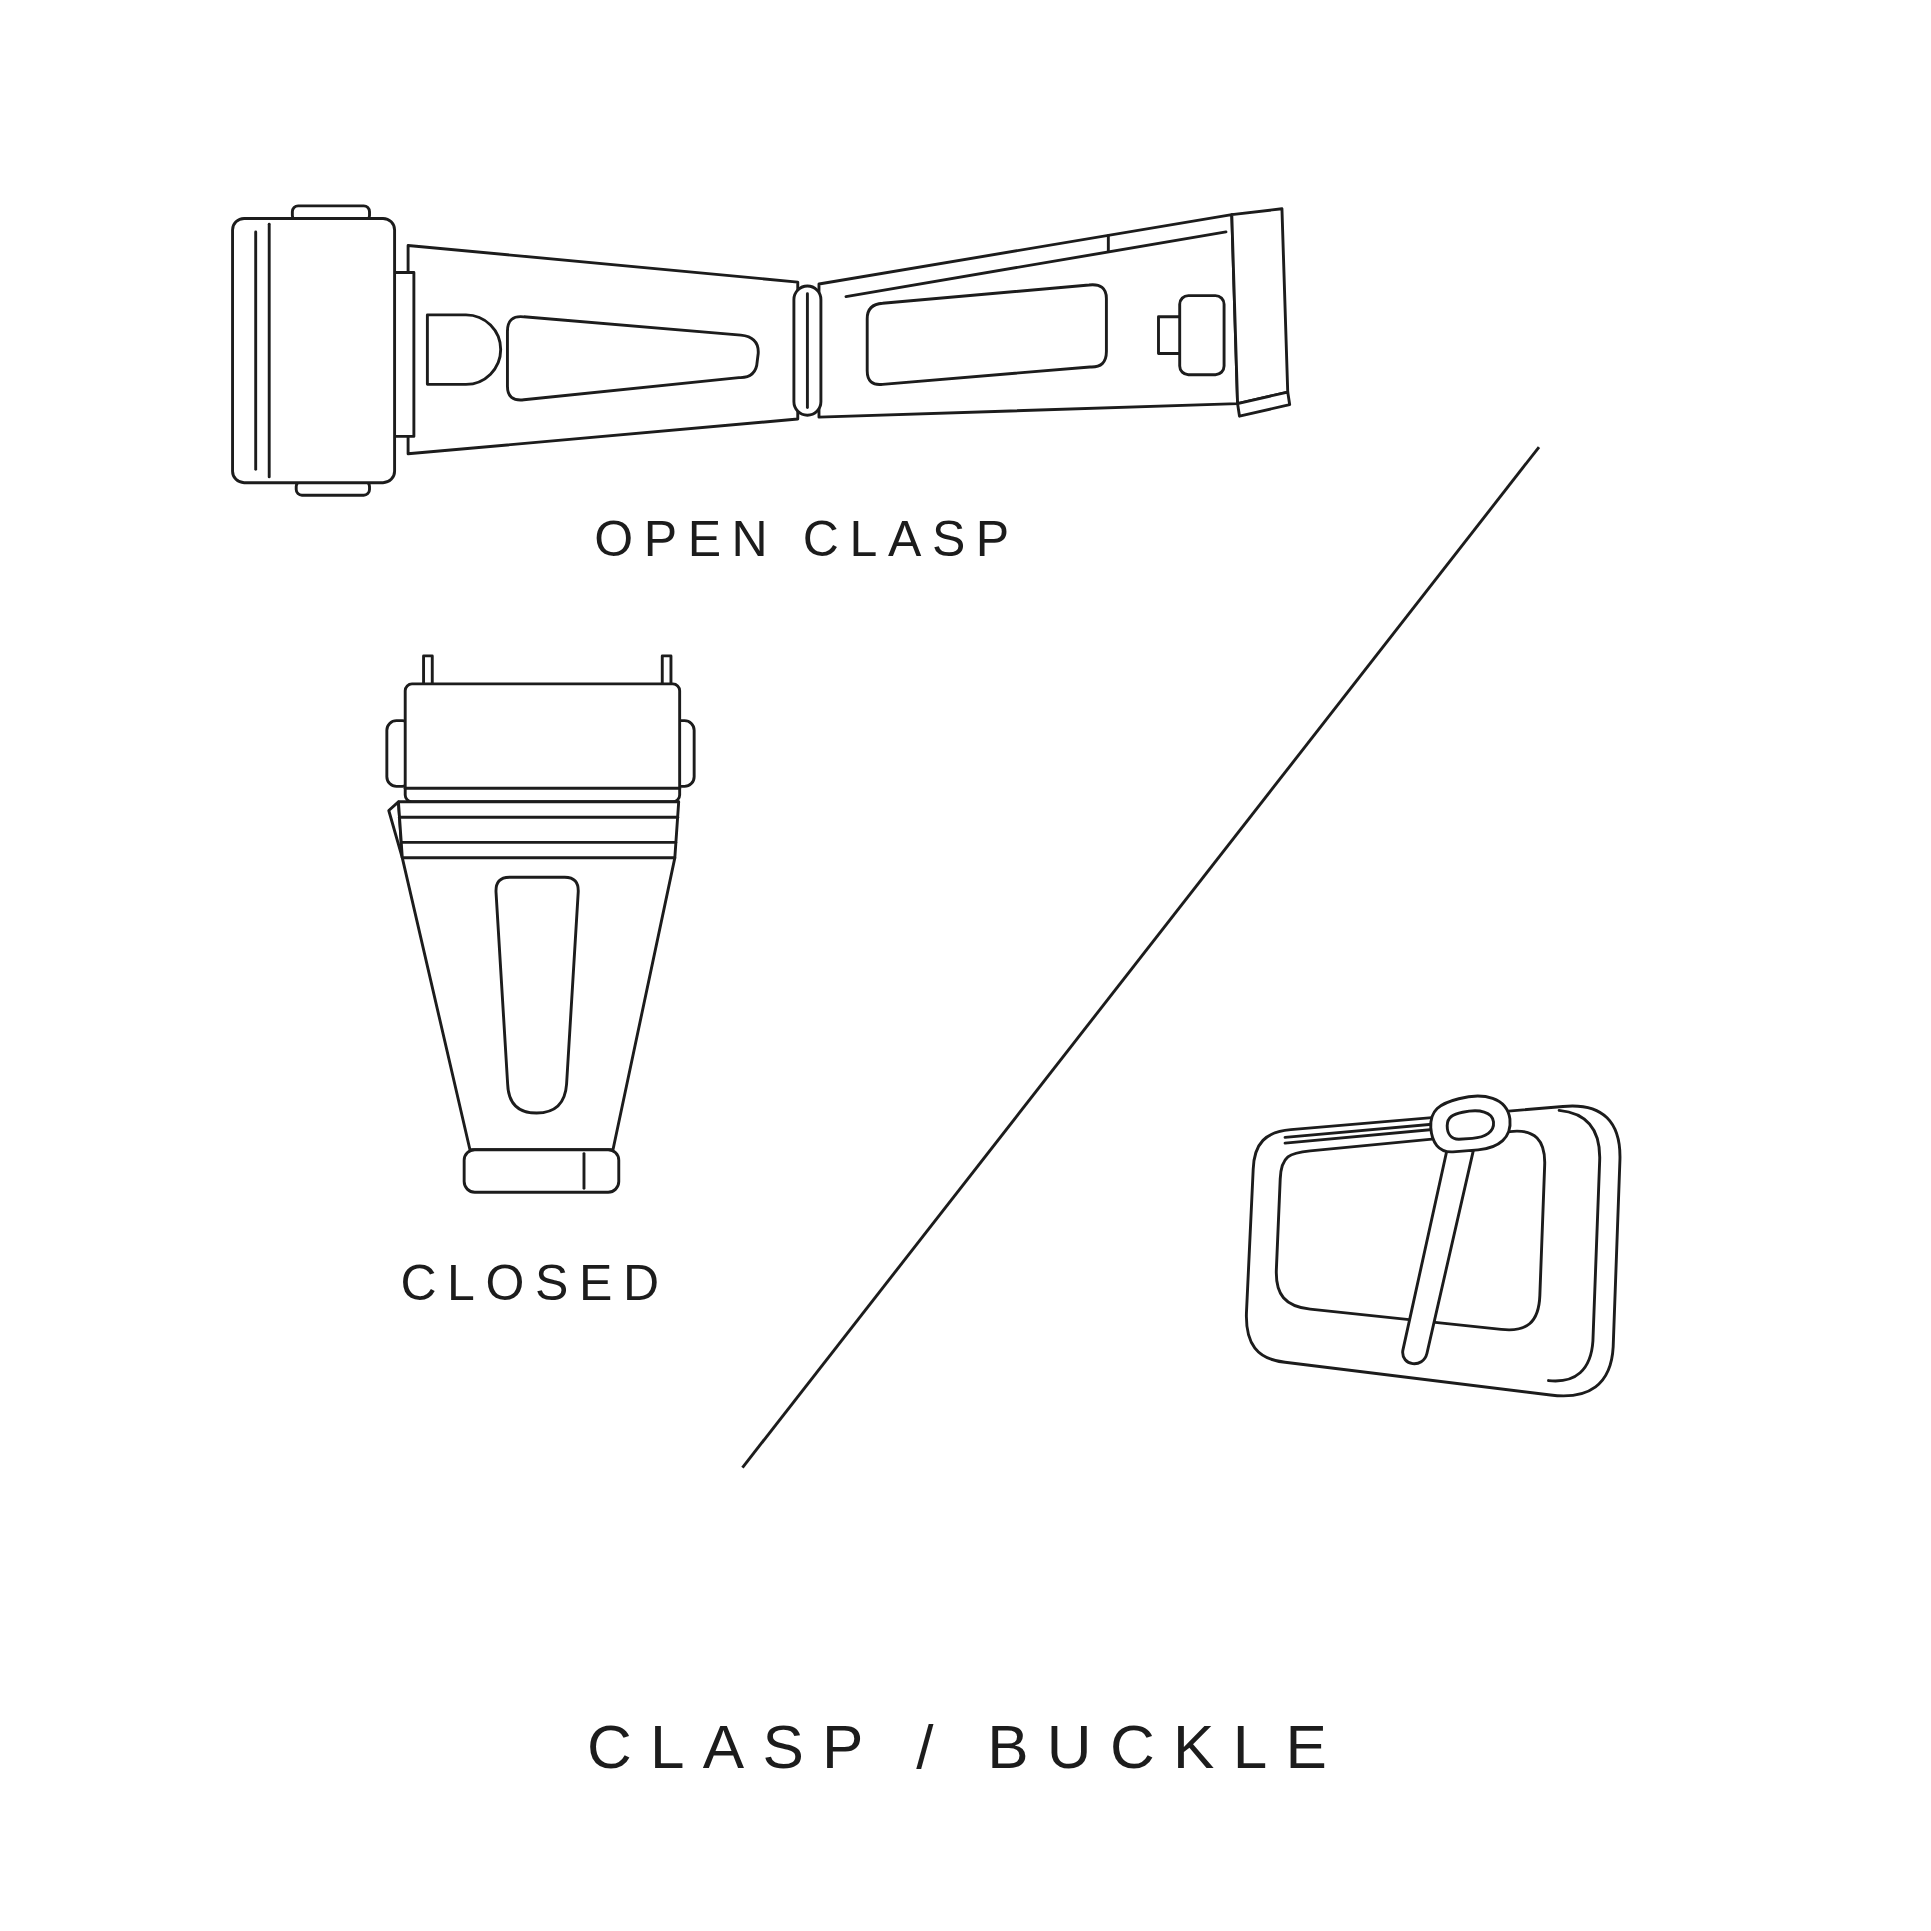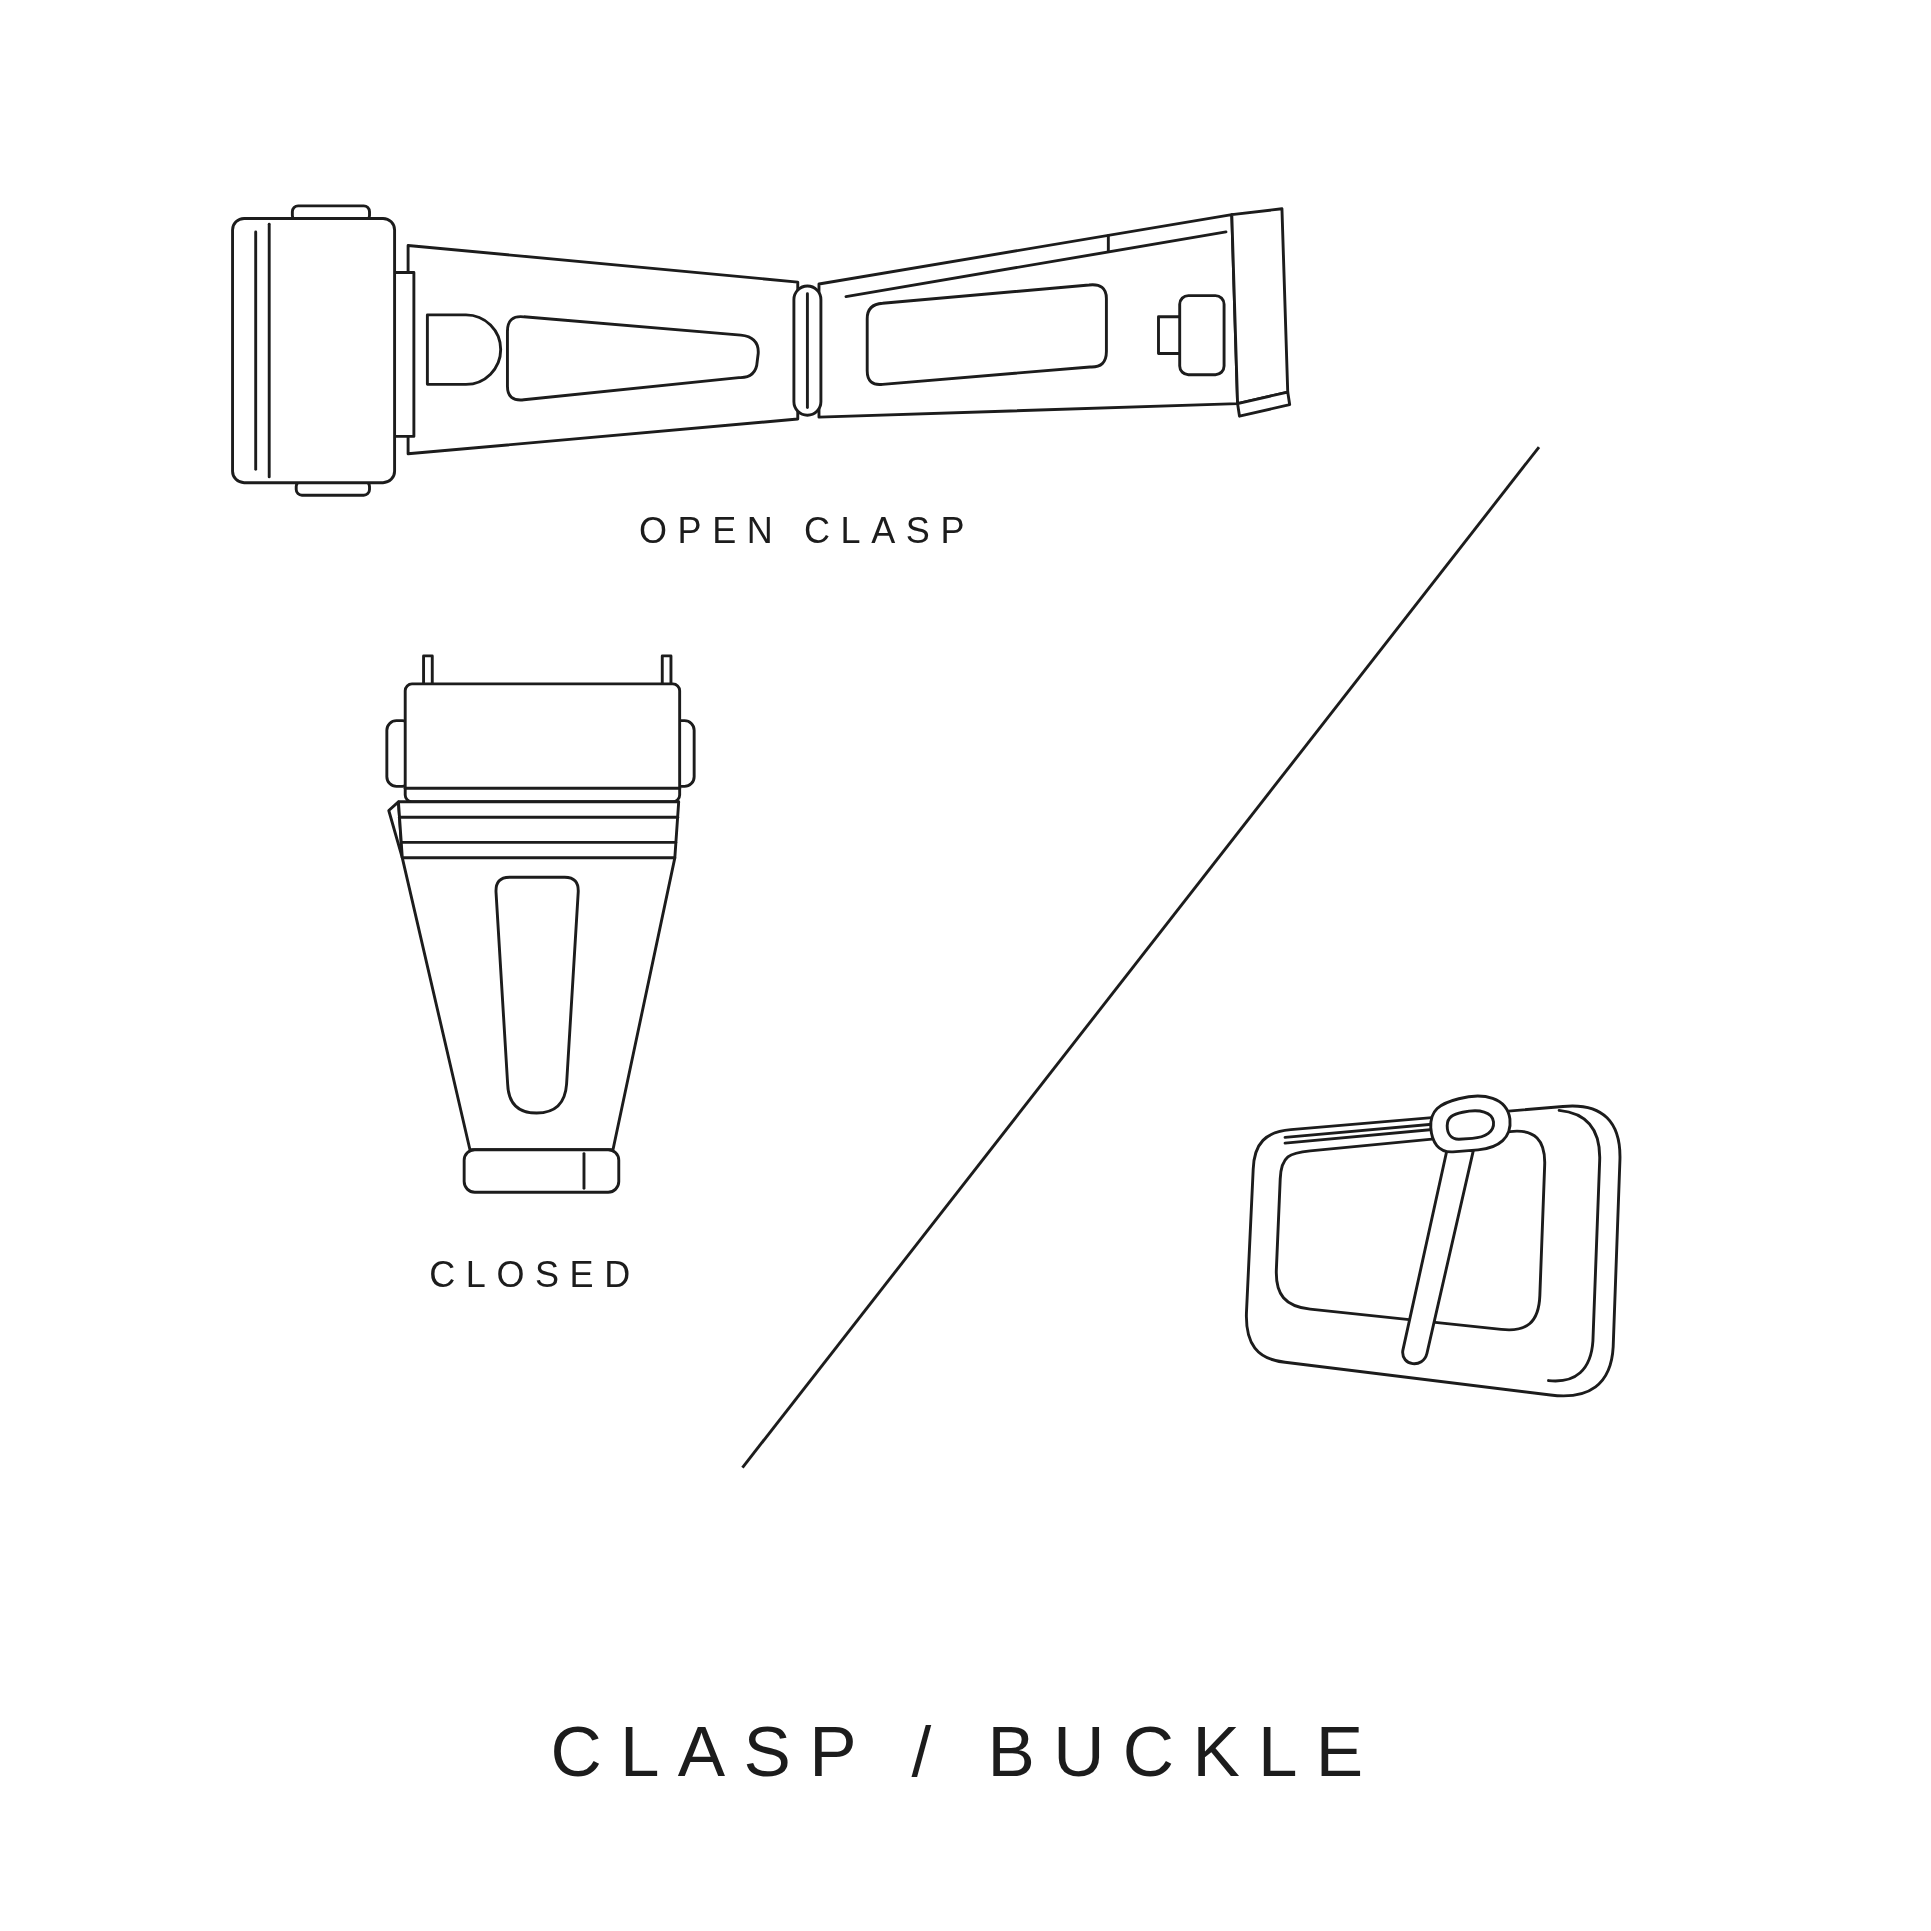--- a/index.html
+++ b/index.html
@@ -11,30 +11,30 @@
     color:var(--ink,#1c1c1c);
     font-family:"Liberation Sans", sans-serif;
     overflow:hidden;
   }
   .fig { position:absolute; }
   .fig svg { display:block; width:100%; height:100%; }
   .caption {
     position:absolute;
     transform:translateX(-50%);
     white-space:nowrap;
-    font-size:36px;
+    font-size:50px;
     letter-spacing:10.6px;
     font-weight:400;
     color:var(--ink,#1c1c1c);
   }
   .title {
     position:absolute;
     transform:translateX(-50%);
     white-space:nowrap;
-    font-size:71px;
+    font-size:62px;
     letter-spacing:18.3px;
     font-weight:400;
     color:var(--ink,#1c1c1c);
   }
   .divider { position:absolute; left:0; top:0; width:1931px; height:1931px; pointer-events:none; }
 </style>
 </head>
 <body>
 
 <div class="canvas">

